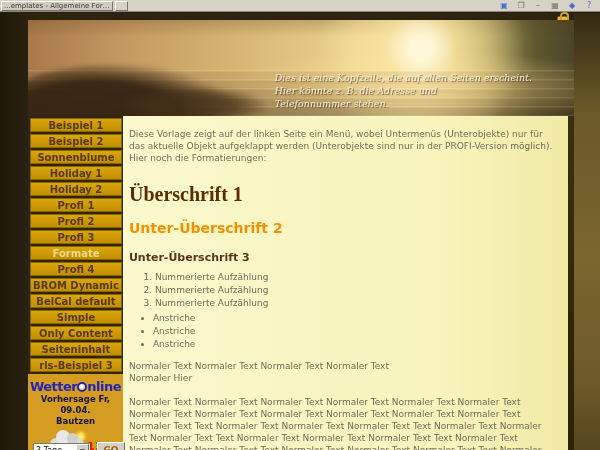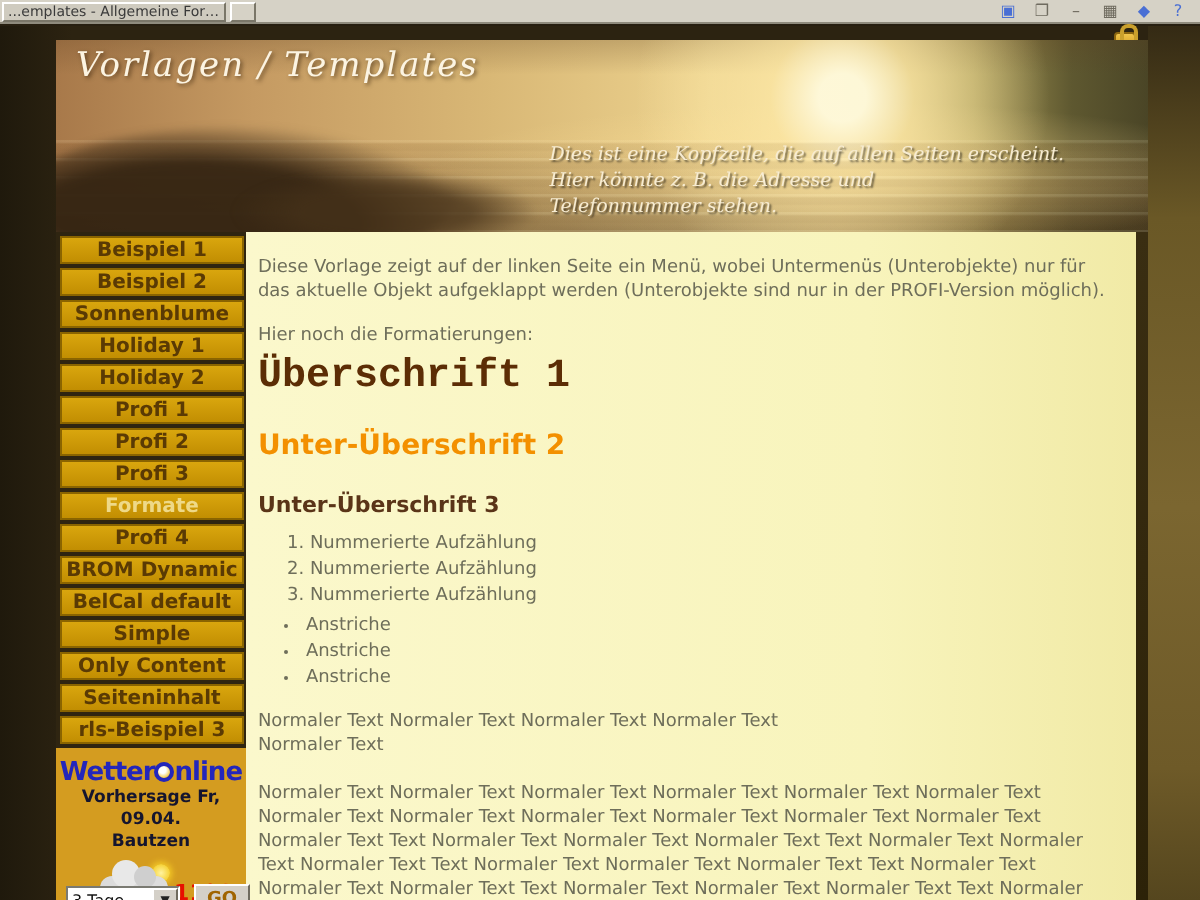--- a/index.html
+++ b/index.html
@@ -86,22 +86,22 @@
   .w-select .arrow-box { margin-left:auto; width:13px; height:13px; background:#d4d0c8;
               border:1px solid; border-color:#ffffff #6f6b5f #6f6b5f #ffffff;
               font-size:6px; line-height:12px; text-align:center; color:#222; }
   .go-btn { width:28px; height:16px; background:#d4d0c8; border:1px solid; border-color:#ffffff #6f6b5f #6f6b5f #ffffff;
             font-size:9px; font-weight:bold; color:#a06400; font-family:"DejaVu Sans", sans-serif; cursor:pointer; }
 
   
   .content { width:477px; background:linear-gradient(90deg,#fbf8cc 0%,#f8f4bc 70%,#f1eaa6 100%);
              padding:8px 16px 0 6px; font-size:9px; line-height:12px; color:#6e6e5a; }
   .content .intro { margin-top:4px; }
-  .content .formats { margin-top:10px; }
-  .content h2.h1 { margin-top:4px; font-size:20px; line-height:22px; color:#5c2d05; font-family:Liberation Mono, monospace; }
+  .content .formats { }
+  .content h2.h1 { margin-top:19px; font-size:20px; line-height:22px; color:#5c2d05; font-family:Liberation Serif, serif; }
   .content h3.h2 { margin-top:15px; font-size:14px; line-height:16px; color:#f39000; }
   .content h4.h3 { margin-top:15px; font-size:11px; line-height:13px; color:#5a3418; }
   .content ol { margin:8px 0 0 0; padding-left:26px; }
   .content ul { margin:4px 0 10px 0; padding-left:24px; }
   .content li { line-height:11px; margin-bottom:2px; }
   .content .p1 { margin-top:7px; }
   .content .p2 { margin-top:12px; }
   .content-right-border { width:6px; background:linear-gradient(180deg,#3a2e12,#2c2208); }
 </style>
 </head>
@@ -127,21 +127,20 @@
   <div class="desktop">
     <div class="right-panel"></div>
     <div class="lock"></div>
 
     <div class="page">
 
       <div class="header">
         <div class="streaks"></div>
         <div class="grass"></div>
         <div class="grass2"></div>
-        <h1 class="site-title">Vorlagen / Templates</h1>
         <div class="tagline">
           <div>Dies ist eine Kopfzeile, die auf allen Seiten erscheint.</div>
           <div>Hier könnte z. B. die Adresse und</div>
           <div>Telefonnummer stehen.</div>
         </div>
       </div>
 
       <div class="body-row">
 
         <div class="sidebar">
@@ -192,21 +191,21 @@
           <ol id="olist">
               <li>Nummerierte Aufzählung</li>
               <li>Nummerierte Aufzählung</li>
               <li>Nummerierte Aufzählung</li>
             </ol>
           <ul id="ulist">
               <li>Anstriche</li>
               <li>Anstriche</li>
               <li>Anstriche</li>
             </ul>
-          <p class="p1"><span>Normaler Text Normaler Text Normaler Text Normaler Text</span><br><span>Normaler Text</span></p>
+          <p class="p1"><span>Normaler Text Normaler Text Normaler Text Normaler Text</span><br><span>Normaler Hier</span></p>
           <p class="p2">Normaler Text Normaler Text Normaler Text Normaler Text Normaler Text Normaler Text Normaler Text Normaler Text Normaler Text Normaler Text Normaler Text Normaler Text Normaler Text Text Normaler Text Normaler Text Normaler Text Text Normaler Text Normaler Text Normaler Text Text Normaler Text Normaler Text Normaler Text Text Normaler Text Normaler Text Normaler Text Text Normaler Text Normaler Text Normaler Text Text Normaler Text Normaler Text</p>
         </div>
 
         <div class="content-right-border"></div>
       </div>
     </div>
   </div>
 </div>
 
 </body></html>

